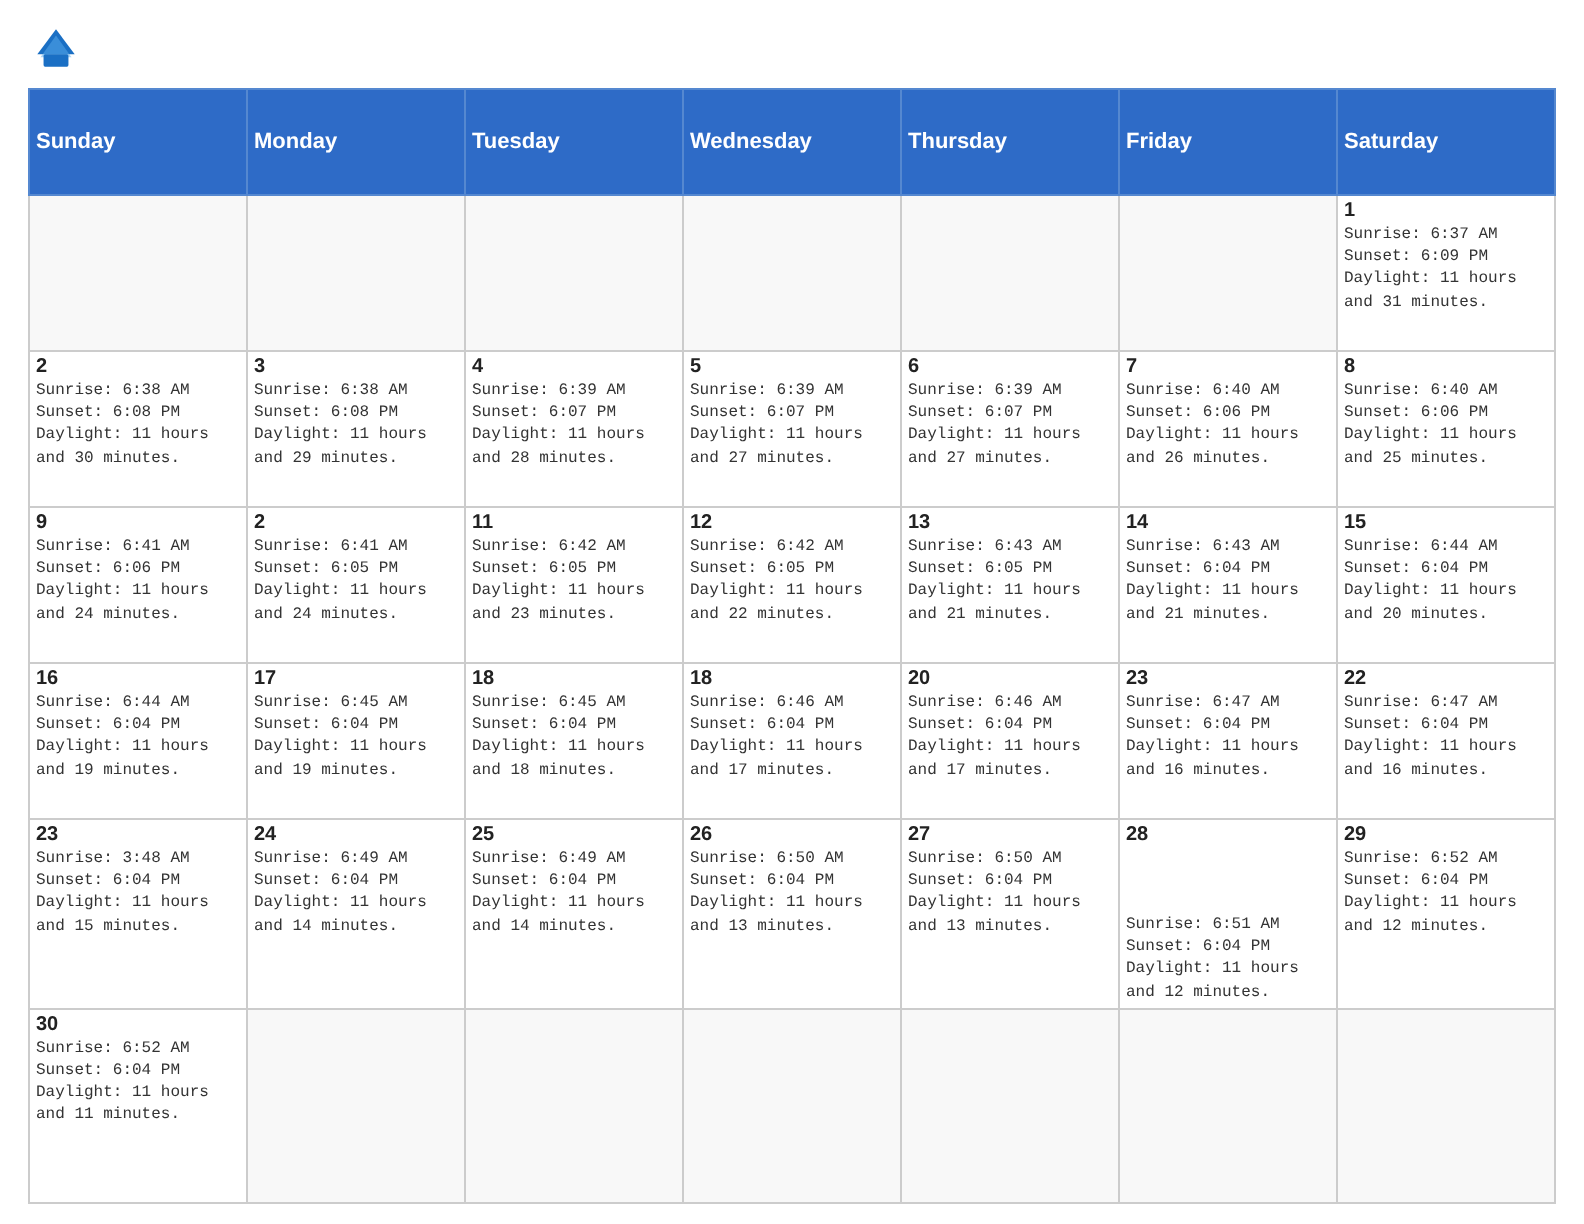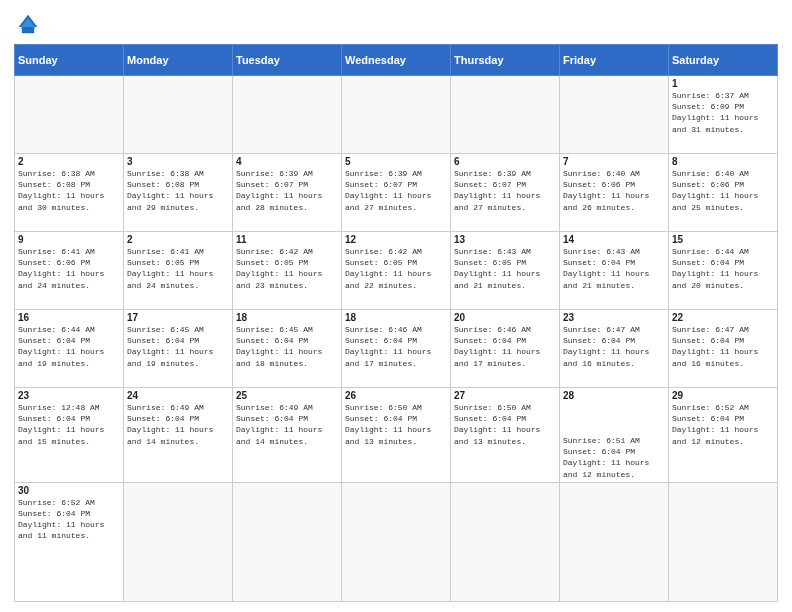--- a/index.html
+++ b/index.html
@@ -56,21 +56,21 @@
       border: 1px solid #ccc;
       border-collapse: collapse;
       width: 100%;
       table-layout: fixed;
     }
     .calendar th {
       background: #2e6bc7;
       color: #fff;
       font-size: 11px;
       font-weight: bold;
-      padding: 9px 3px;
+      padding: 20px 3px;
       border: 1px solid #5588d0;
       text-align: left;
       margin-top: 16px;
     }
     .calendar td {
       border: 1px solid #ccc;
       vertical-align: top;
       padding: 2px 3px;
       font-size: 8.5px;
       color: #333;
@@ -296,21 +296,21 @@
             <span class="day-num">22</span>
             <div class="day-info" style="white-space: pre-line;">Sunrise: 6:47 AM
 Sunset: 6:04 PM
 Daylight: 11 hours
 and 16 minutes.</div>
           </td>
         </tr>
         <tr>
           <td>
             <span class="day-num">23</span>
-            <div class="day-info" style="white-space: pre-line;">Sunrise: 12:48 AM
+            <div class="day-info" style="white-space: pre-line;">Sunrise: 3:48 AM
 Sunset: 6:04 PM
 Daylight: 11 hours
 and 15 minutes.</div>
           </td>
           <td>
             <span class="day-num">24</span>
             <div class="day-info" style="white-space: pre-line;">Sunrise: 6:49 AM
 Sunset: 6:04 PM
 Daylight: 11 hours
 and 14 minutes.</div>

